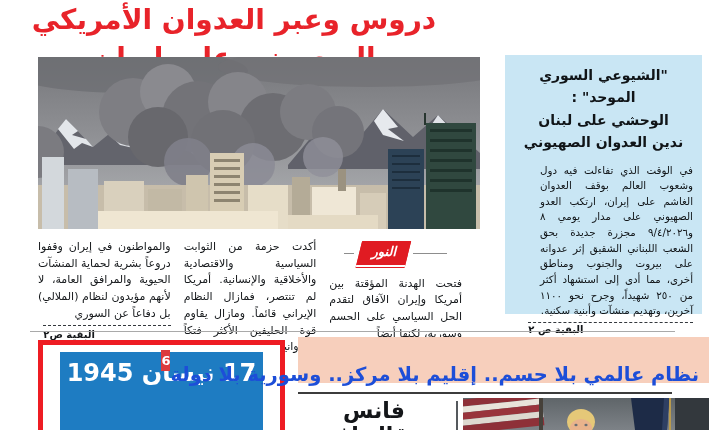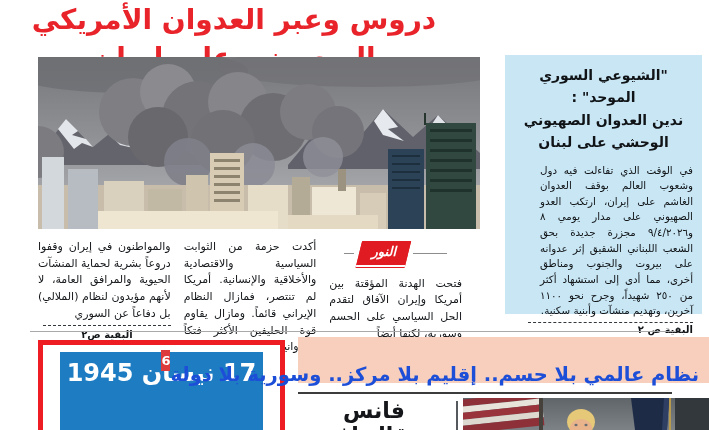--- a/index.html
+++ b/index.html
@@ -18,38 +18,38 @@
   
   .main-photo { position:absolute; left:38px; top:57px; width:442px; height:172px; }
   
   .stmt-box {
     position:absolute; left:505px; top:55px; width:197px; height:259px;
     background:#c9e6f4; padding:9px 9px 6px 9px; direction:rtl; color:#101417;
   }
   .stmt-title { text-align:center; font-weight:bold; font-size:14px; line-height:1.6; }
   .stmt-body  { margin-top:9px; font-size:10.3px; line-height:1.52; text-align:justify;margin-left:26px; }
   .stmt-cont  { margin-top:3px; border-top:1px dashed #33383d; padding-top:1px;
-                font-weight:bold; font-size:10px; text-align:right; width:92%; }
+                font-weight:bold; font-size:10px; text-align:left; width:92%; }
   
   .article {
     position:absolute; left:38px; top:239px; width:424px; height:93px;
     display:flex; gap:13px; direction:rtl; color:#15181b;
   }
   .article .col { flex:1; font-size:11px; line-height:1.52; text-align:justify; }
   .logo-row { display:flex; align-items:center; justify-content:center; gap:5px; margin:2px 0 9px; }
   .logo-dash { height:1px; background:#8d8d8d; }
   .logo-dash.long { width:34px; } .logo-dash.short { width:10px; }
   .paper-logo {
     background:#e01b22; color:#fff; font-weight:bold; font-style:italic;
     font-size:13px; padding:1px 12px 3px; transform:skewX(-14deg);
     border-bottom:2px solid #fff; box-shadow:0 1px 0 #e01b22;
   }
   .paper-logo span { display:inline-block; transform:skewX(14deg); }
   .col-cont { border-top:1px dashed #33383d; margin-top:2px; padding-top:1px;
-              font-weight:bold; font-size:10px; text-align:center; width:96%; }
+              font-weight:bold; font-size:10px; text-align:left; width:96%; }
   
   .sep-top { position:absolute; left:30px; top:331px; width:645px; height:1px; background:#a9a9a9; }
   .sep-banner { position:absolute; left:298px; top:392px; width:374px; height:2px; background:#3c3c3c; }
   .v-divider { position:absolute; left:456px; top:401px; width:2px; height:29px; background:#55595d; }
   
   .dates-box {
     position:absolute; left:38px; top:340px; width:247px; height:95px;
     border:5px solid #ee1c23; background:#fff;
   }
   .dates-inner {
@@ -159,22 +159,22 @@
     </g>
     <rect x="386" y="56" width="2" height="12" fill="#27352f"></rect>
 
     <rect x="60" y="154" width="180" height="18" fill="#efe6d2"></rect>
     <rect x="250" y="158" width="90" height="14" fill="#e4dac4"></rect>
   </svg>
 
   <div class="stmt-box">
     <div class="stmt-title">
       <div>"الشيوعي السوري الموحد" :</div>
+      <div>الوحشي على لبنان</div>
       <div>ندين العدوان الصهيوني</div>
-      <div>الوحشي على لبنان</div>
     </div>
     <div class="stmt-body">في الوقت الذي تفاءلت فيه دول وشعوب العالم بوقف العدوان الغاشم على إيران، ارتكب العدو الصهيوني على مدار يومي ٨ و٩/٤/٢٠٢٦ مجزرة جديدة بحق الشعب اللبناني الشقيق إثر عدوانه على بيروت والجنوب ومناطق أخرى، مما أدى إلى استشهاد أكثر من ٢٥٠ شهيداً، وجرح نحو ١١٠٠ آخرين، وتهديم منشآت وأبنية سكنية.</div>
     <div class="stmt-cont">البقية ص ٢</div>
   </div>
 
   <div class="article">
     <div class="col">
       <div class="logo-row">
         <span class="logo-dash long"></span>
         <span class="paper-logo"><span>النور</span></span>

